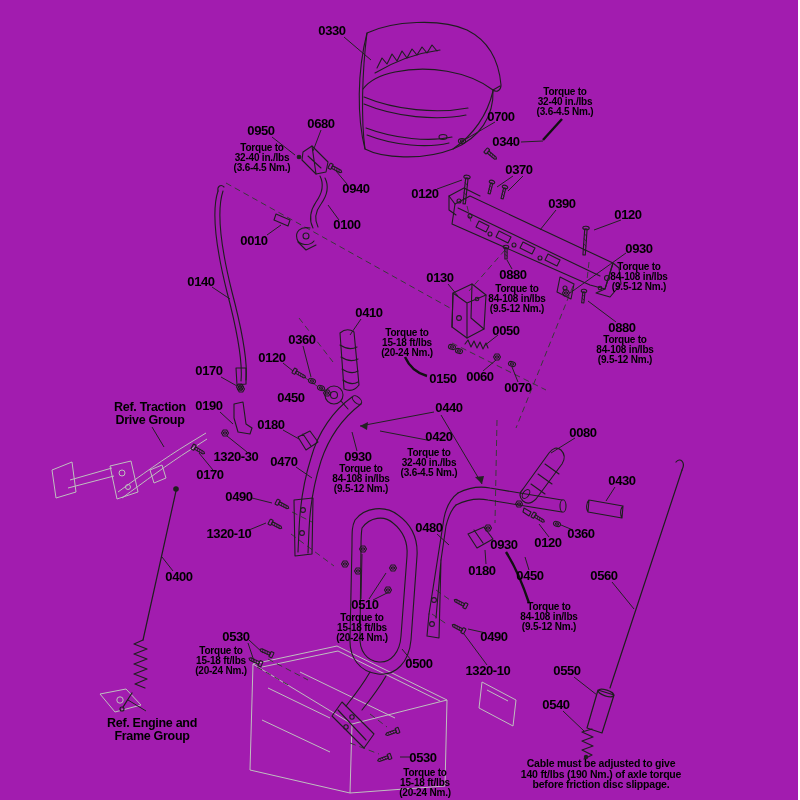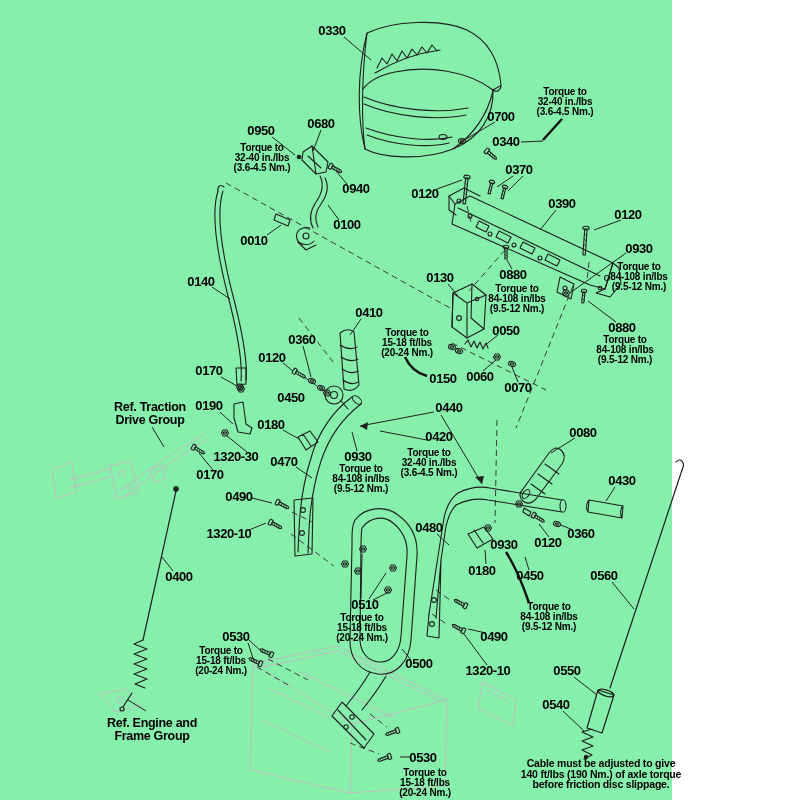--- a/index.html
+++ b/index.html
@@ -1,16 +1,16 @@
 <!DOCTYPE html>
 <html><head>
 <meta charset="utf-8">
 <style>
   html,body{margin:0;padding:0;background:#ffffff;width:800px;height:800px;overflow:hidden;}
-  #stage{position:relative;width:672px;height:800px;background:#86efac;}
+  #stage{position:relative;width:798px;height:800px;background:#a21caf;}
   svg{position:absolute;left:0;top:0;}
   text{text-anchor:middle;fill:#000;}
   .lbl{font:bold 13px "Liberation Sans",sans-serif;letter-spacing:-0.4px;}
   .note{font:bold 10px "Liberation Sans",sans-serif;letter-spacing:-0.2px;}
   .ref{font:bold 12.5px "Liberation Sans",sans-serif;letter-spacing:-0.3px;}
   .foot{font:bold 10.5px "Liberation Sans",sans-serif;letter-spacing:-0.2px;}
 </style>
 </head>
 <body>
 

